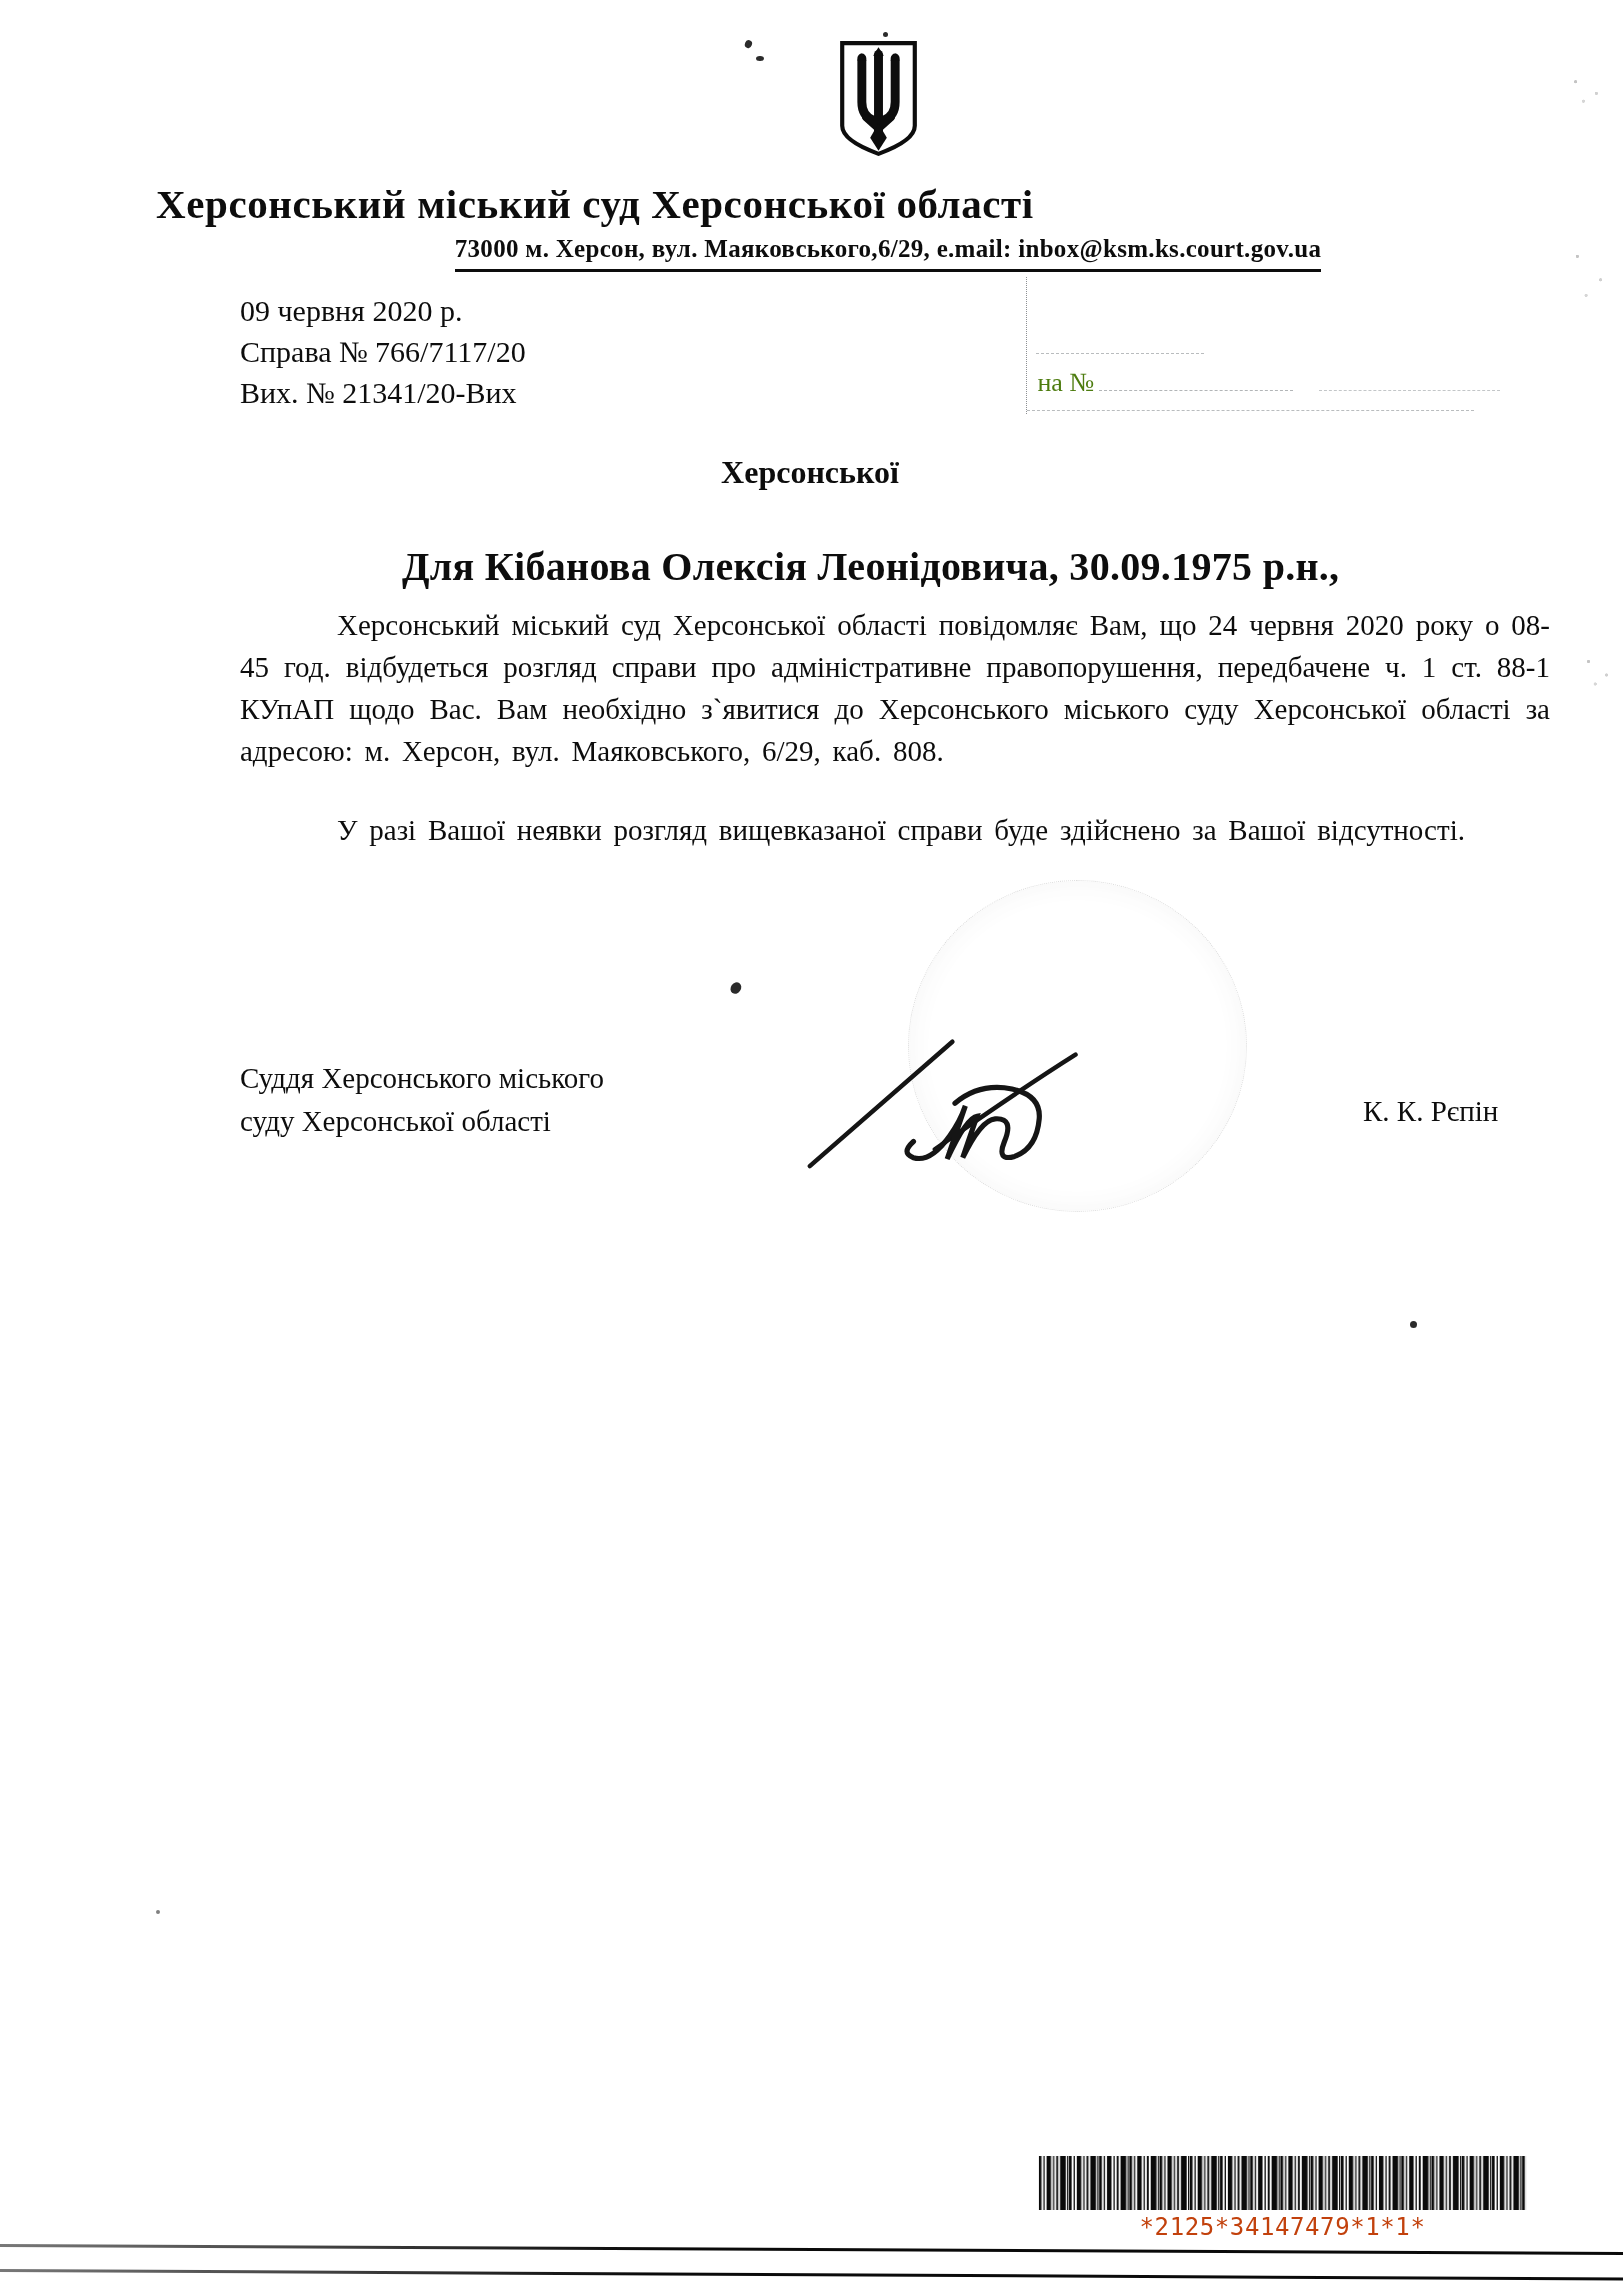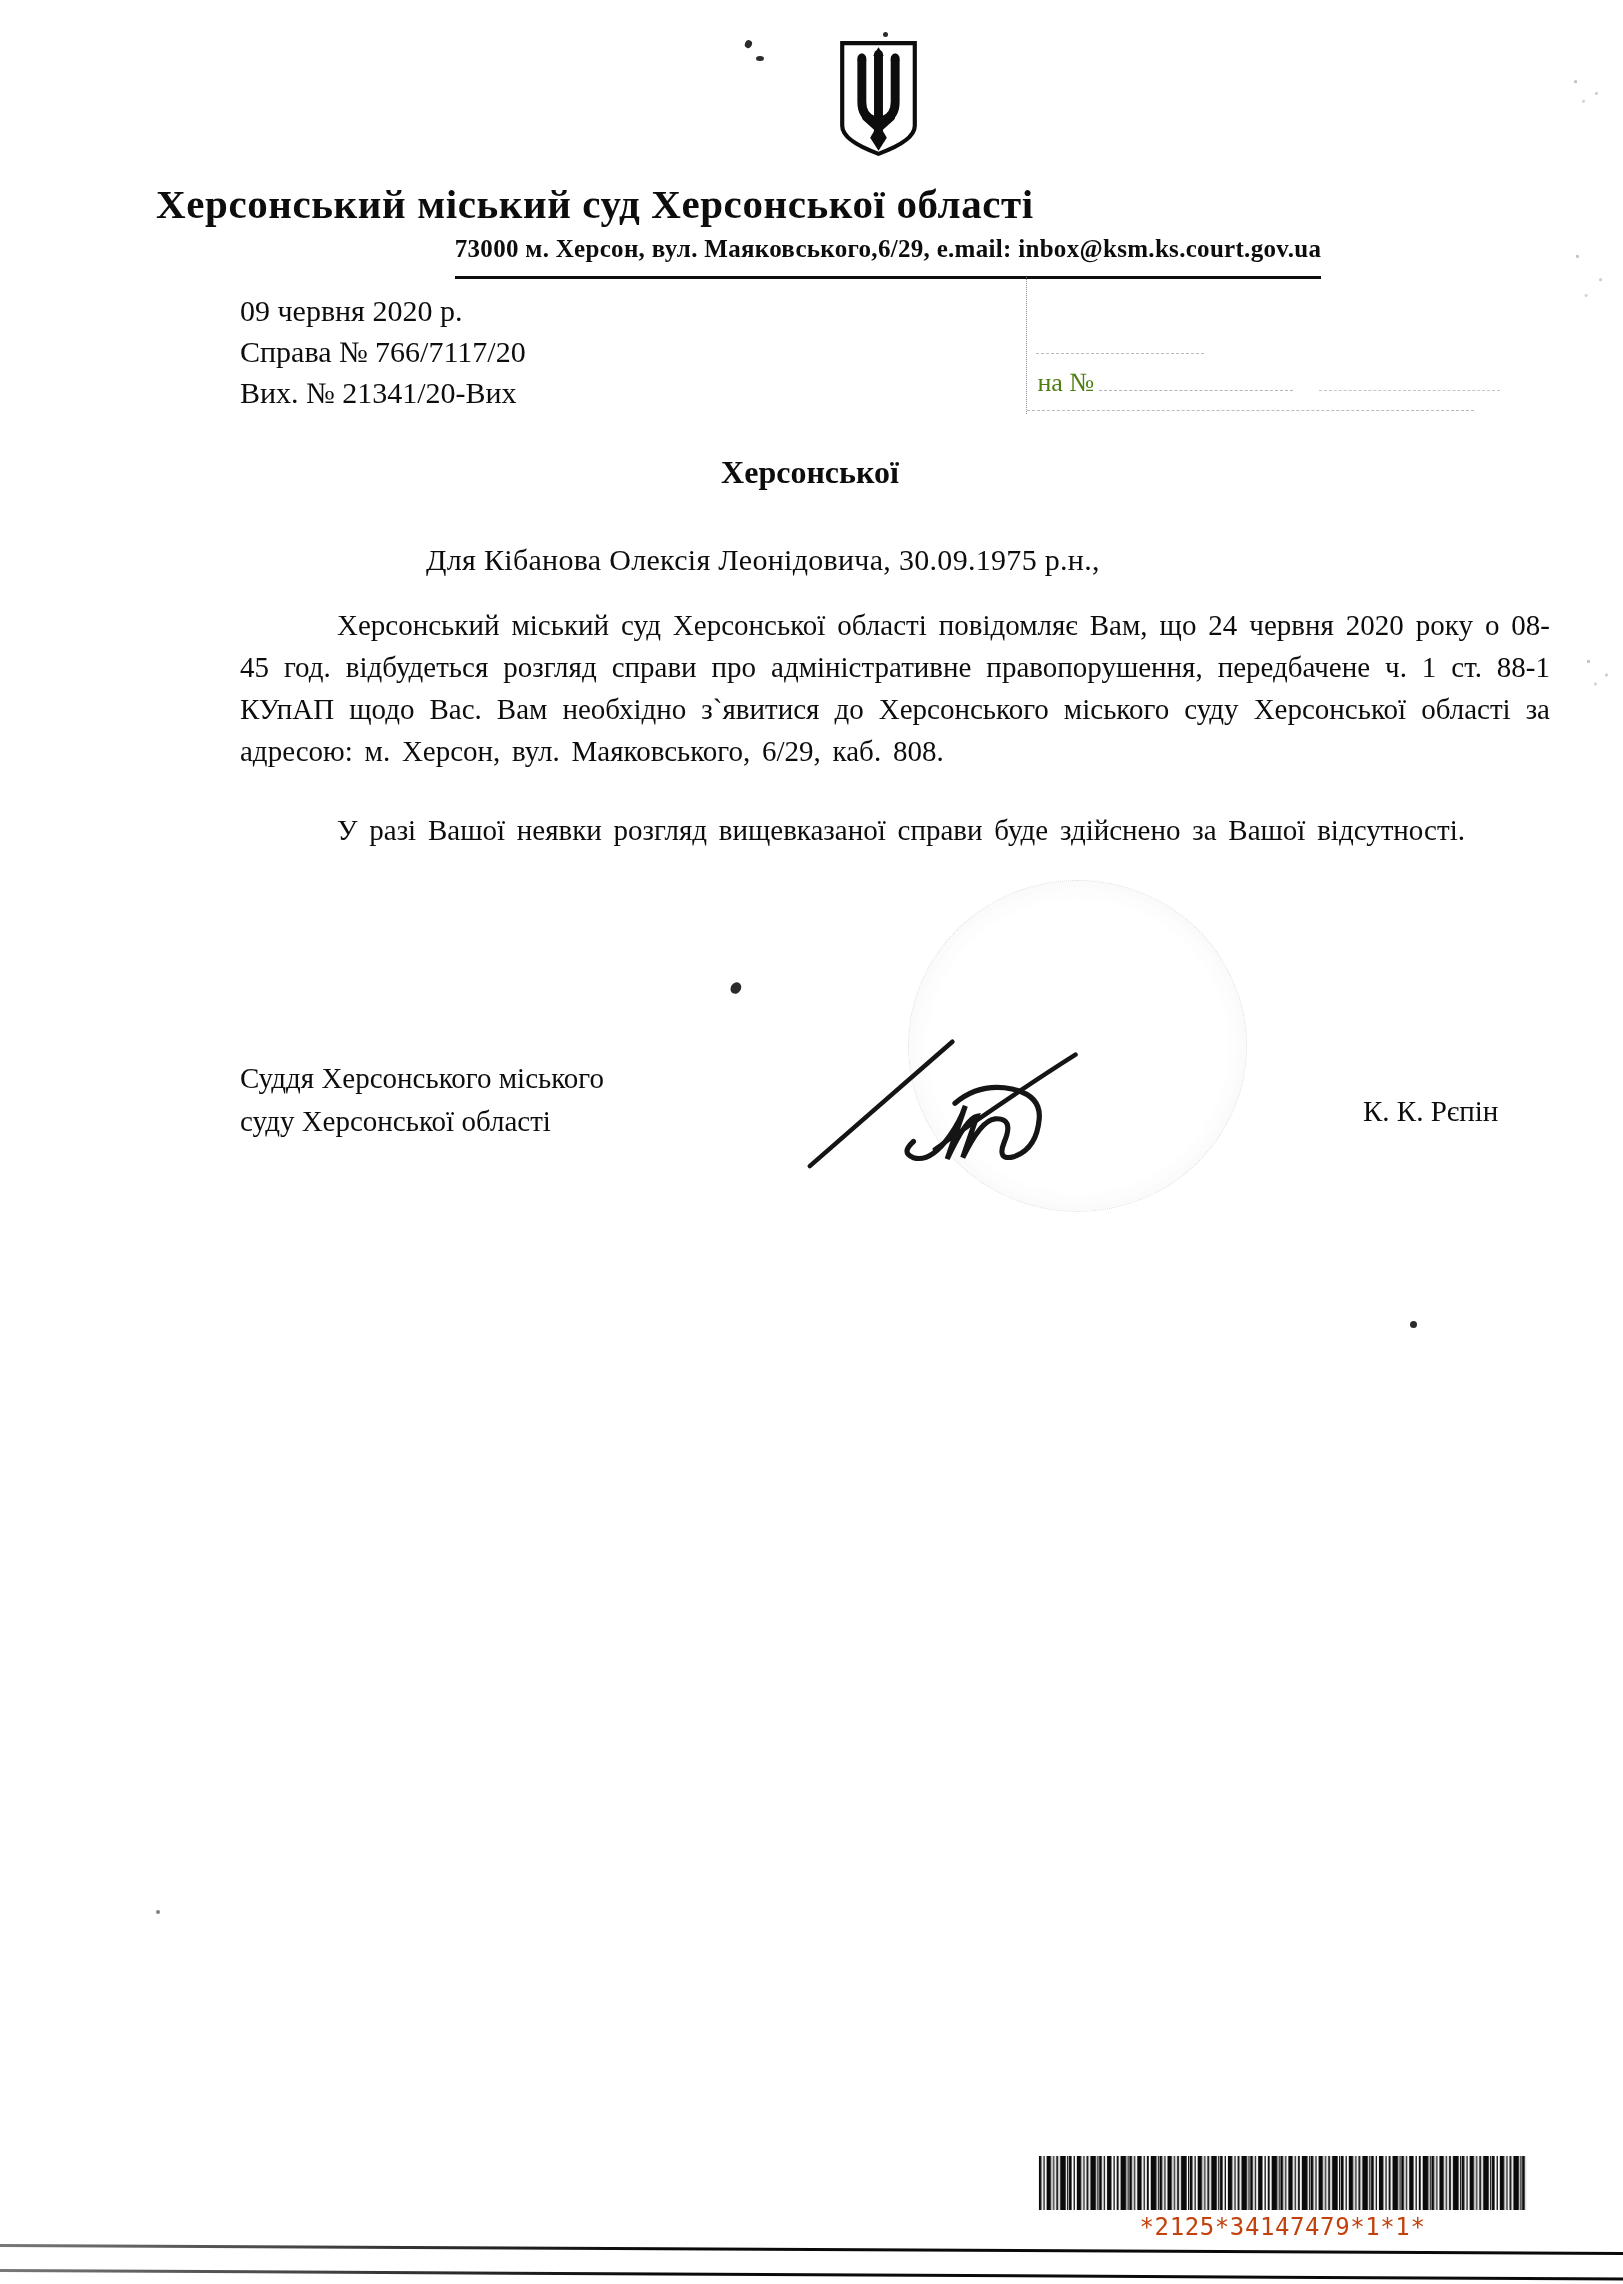--- a/index.html
+++ b/index.html
@@ -13,39 +13,39 @@
   }
   
   .emblem{position:absolute;left:835px;top:39px;width:87px;height:119px;}
   .court-title{
     position:absolute;left:156px;top:180px;width:1464px;
     font-weight:bold;font-size:41px;letter-spacing:0.6px;
   }
   .address-wrap{position:absolute;left:156px;top:235px;width:1464px;text-align:center;}
   .address{
     display:inline-block;font-weight:bold;font-size:25px;
-    border-bottom:3.2px solid #0d0d0d;padding-bottom:13px;letter-spacing:0.3px;
+    border-bottom:3.2px solid #0d0d0d;padding-bottom:6px;letter-spacing:0.3px;
   }
   
   .meta{position:absolute;left:240px;top:290px;font-size:30px;line-height:41px;}
   .stamp-box{
     position:absolute;left:1026px;top:277px;width:454px;height:137px;
     border-left:1.9px dotted #8d9093;color:#9a9da0;
   }
   .stamp-line-top{position:absolute;left:9px;top:76px;width:168px;border-top:1.9px dashed #b9bcbe;}
   .stamp-row{position:absolute;left:10.4px;top:91px;font-size:26px;color:#4d7c0f;white-space:nowrap;}
   .stamp-underscore{display:inline-block;width:194px;border-bottom:1.9px dashed #b2b5b7;margin-left:5.2px;}
   .stamp-underscore2{display:inline-block;width:181px;border-bottom:1.9px dashed #c3c6c8;margin-left:26px;}
   .stamp-line-bottom{position:absolute;left:0;top:133px;width:447px;border-top:1.9px dashed #b9bcbe;}
   
   .doc-title{
     position:absolute;left:240px;top:454px;width:1140px;
     text-align:center;font-weight:bold;font-size:32px;
   }
-  .addressee{position:absolute;left:402px;top:543px;font-size:30px;font-weight:normal;letter-spacing:0.3px;margin-left:24px;}
+  .addressee{position:absolute;left:402px;top:543px;font-size:40px;font-weight:bold;letter-spacing:0.3px;}
   .para{
     position:absolute;left:240px;width:1310px;
     font-size:29px;line-height:42px;text-align:justify;
     text-indent:97px;word-spacing:4.5px;
   }
   .para1{top:604px;}
   .para2{top:809px;}
   
   .sig-role{position:absolute;left:240px;top:1057px;font-size:29px;line-height:43px;}
   .sig-name{position:absolute;left:1363px;top:1095px;font-size:29px;white-space:nowrap;}

